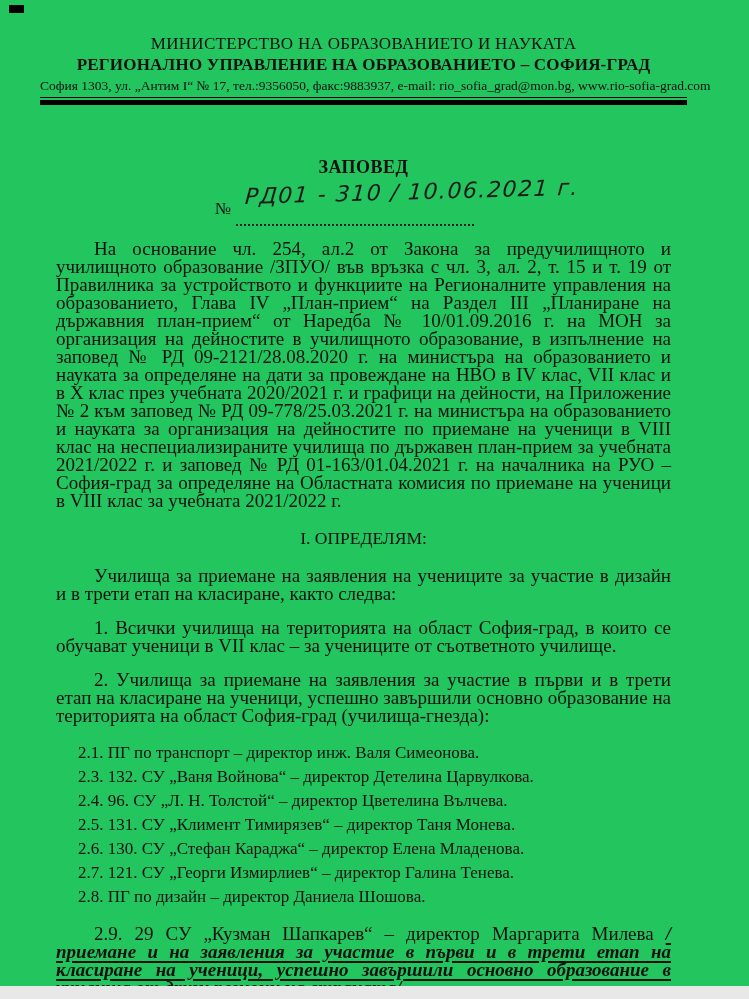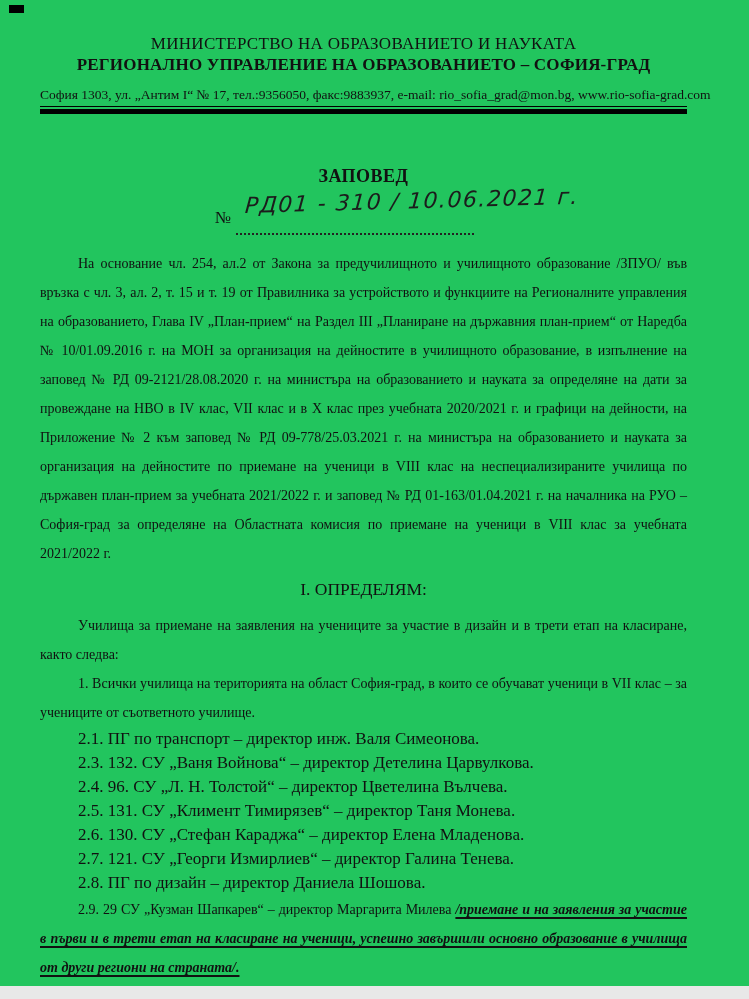--- a/index.html
+++ b/index.html
@@ -36,21 +36,21 @@
   .lh-line2 {
     font-size: 17px;
     font-weight: bold;
     line-height: 21px;
     letter-spacing: 0.2px;
     white-space: nowrap;
   }
   .lh-line3 {
     font-size: 13.5px;
     line-height: 17px;
-    margin-top: 11px;
+    margin-top: 2px;
     white-space: nowrap;
   }
   .rule { margin-top: 3px; }
   .rule-thin { border-top: 1.5px solid #000; height: 2px; }
   .rule-thick { height: 5px; background: #000; }
 
   .doc-title {
     text-align: center;
     font-weight: bold;
     font-size: 18px;
@@ -83,24 +83,24 @@
     font-family: "DejaVu Sans", sans-serif;
     font-style: italic;
     font-size: 22px;
     letter-spacing: 1.5px;
     transform: rotate(-1.6deg) skewX(-6deg);
     transform-origin: left bottom;
     color: #1c1c1c;
   }
 
   .body-text {
-    font-size: 14px;
-    line-height: 29px;
+    font-size: 19px;
+    line-height: 18px;
     text-align: justify;
-    margin: 0;
+    margin: 16px;
   }
   .indent { text-indent: 38px; }
   .preamble { margin-top: 8px; }
 
   .section-heading {
     text-align: center;
     font-weight: normal;
     font-size: 17.5px;
     margin: 9px 0 9px 0;
     line-height: 25px;
@@ -142,20 +142,21 @@
   <div class="number-line">
     <span class="no-label">№</span><span class="dotted"><span class="handwriting">РД01 - 310 / 10.06.2021 г.</span></span>
   </div>
 
   <p class="body-text indent preamble">На основание чл. 254, ал.2 от Закона за предучилищното и училищното образование /ЗПУО/ във връзка с чл. 3, ал. 2, т. 15 и т. 19 от Правилника за устройството и функциите на Регионалните управления на образованието, Глава IV „План-прием“ на Раздел III „Планиране на държавния план-прием“ от Наредба № 10/01.09.2016 г. на МОН за организация на дейностите в училищното образование, в изпълнение на заповед № РД 09-2121/28.08.2020 г. на министъра на образованието и науката за определяне на дати за провеждане на НВО в IV клас, VII клас и в X клас през учебната 2020/2021 г. и графици на дейности, на Приложение № 2  към заповед № РД 09-778/25.03.2021 г. на министъра на образованието и науката за организация на дейностите по приемане на ученици в VIII клас на неспециализираните училища по държавен план-прием за учебната 2021/2022 г. и заповед № РД 01-163/01.04.2021 г. на началника на РУО – София-град за определяне на Областната комисия по приемане на ученици в VIII клас за учебната 2021/2022 г.</p>
 
   <div class="section-heading">I. ОПРЕДЕЛЯМ:</div>
 
   <p class="body-text indent">Училища за приемане на заявления на учениците за участие в дизайн и в трети етап на класиране, както следва:</p>
   <p class="body-text indent">1. Всички училища на територията на област София-град, в които се обучават ученици в VII клас – за учениците от съответното училище.</p>
+  <p class="body-text indent">2. Училища за приемане на заявления за участие в първи и в трети етап на класиране на ученици, успешно завършили основно образование на територията на област София-град (училища-гнезда):</p>
 
   <p class="sub-item">2.1. ПГ по транспорт – директор инж. Валя Симеонова.</p>
   <p class="sub-item">2.3. 132. СУ „Ваня Войнова“ – директор Детелина Царвулкова.</p>
   <p class="sub-item">2.4. 96. СУ „Л. Н. Толстой“ – директор Цветелина Вълчева.</p>
   <p class="sub-item">2.5. 131. СУ „Климент Тимирязев“ – директор Таня Монева.</p>
   <p class="sub-item">2.6. 130. СУ „Стефан Караджа“ – директор Елена Младенова.</p>
   <p class="sub-item">2.7. 121. СУ „Георги Измирлиев“ – директор Галина Тенева.</p>
   <p class="sub-item">2.8. ПГ по дизайн – директор Даниела Шошова.</p>
 
   <p class="body-text indent"><span>2.9. 29 СУ „Кузман Шапкарев“ – директор Маргарита Милева </span><span class="emphasis">/приемане и на заявления за участие в първи и в трети етап на класиране на ученици, успешно завършили основно образование в училища от други региони на страната/.</span></p>

